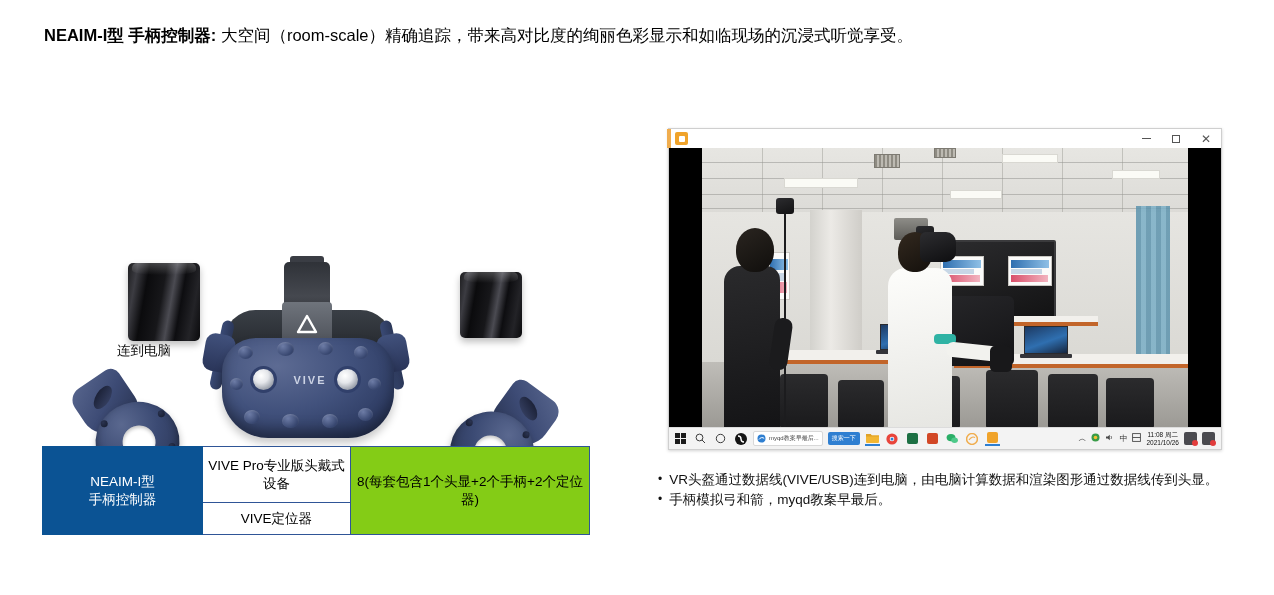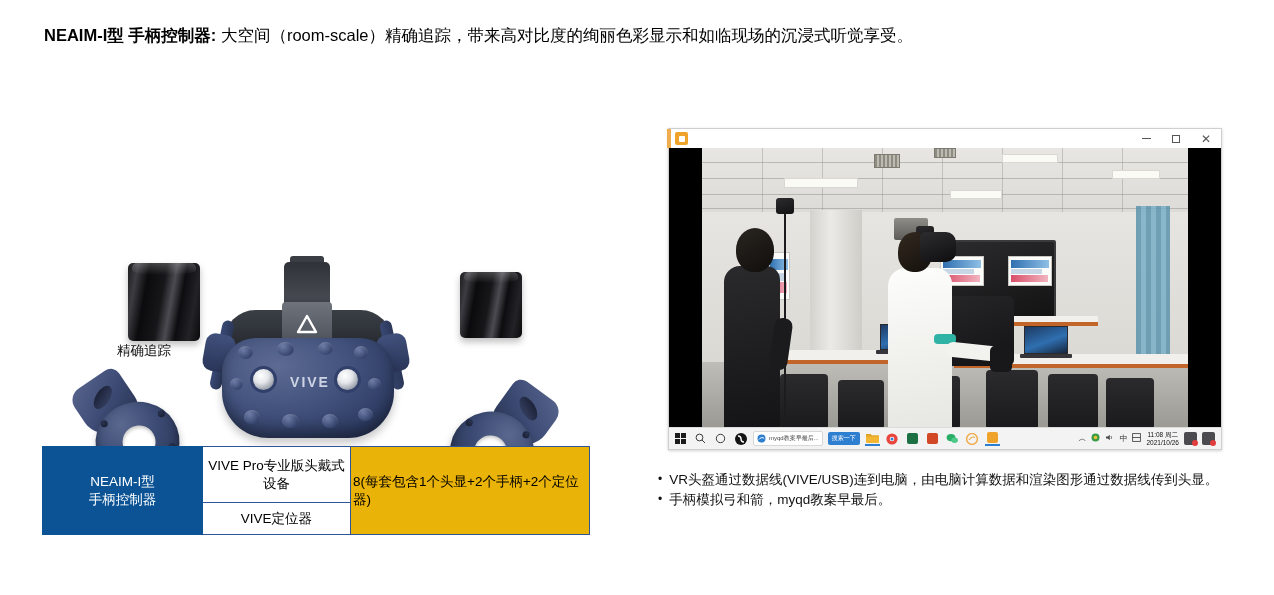--- a/index.html
+++ b/index.html
@@ -104,21 +104,21 @@
   }
   .hs-lens {
     position:absolute; width:27px; height:27px; border-radius:50%;
     background: radial-gradient(circle at 38% 32%, #ffffff 0%, #e4e6ea 38%, #9aa0ab 74%, #6e737d 100%);
     border:3px solid #31406b;
   }
   #hs-lens-l { left:28px; top:28px; }
   #hs-lens-r { left:112px; top:28px; }
   #hs-vive-text {
     position:absolute; left:60px; top:36px; width:56px;
-    text-align:center; color:#ccd3e4; font-size:14px; letter-spacing:2px;
+    text-align:center; color:#ccd3e4; font-size:11px; letter-spacing:2px;
     font-weight:bold;
   }
   .hs-arm {
     position:absolute; width:12px; height:70px;
     background:linear-gradient(90deg,#3a4a75,#2b3758);
     border-radius:6px;
   }
   #hs-arm-l { left:-2px; top:58px; transform:rotate(12deg); }
   #hs-arm-r { left:168px; top:58px; transform:rotate(-12deg); }
   .hs-pad {
@@ -183,22 +183,22 @@
     text-align: center;
     width: 160px;
     border-color: #0b5394;
   }
   #spec-table td.cell-item {
     background: #ffffff;
     text-align: center;
     width: 148px;
   }
   #spec-table td.cell-qty {
-    background: #eab308;
-    text-align: left;
+    background: #84cc16;
+    text-align: center;
   }
   #spec-table tr.row-a td.cell-item { height: 56px; }
   #spec-table tr.row-b td.cell-item { height: 32px; }
 
   
   #video-window {
     position: absolute;
     left: 668px; top: 128px;
     width: 554px; height: 322px;
     background: #ffffff;
@@ -500,21 +500,21 @@
     </div>
     <div class="ctrl-ring">
       <div class="ctrl-dot" style="left:8px;top:14px;"></div>
       <div class="ctrl-dot" style="left:66px;top:12px;"></div>
       <div class="ctrl-dot" style="left:4px;top:48px;"></div>
       <div class="ctrl-dot" style="left:72px;top:46px;"></div>
       <div class="ctrl-dot" style="left:36px;top:68px;"></div>
     </div>
   </div>
 
-  <div class="fig-label" id="label-basestation">精确追踪</div>
+  <div class="fig-label" id="label-basestation">连到电脑</div>
   <div class="fig-label" id="label-headset">VR头盔</div>
   <div class="fig-label" id="label-controller">手柄控制器</div>
 </div>
 
 <table id="spec-table">
   <tbody>
     <tr class="row-a">
       <td class="cell-name" rowspan="2">
         <div>NEAIM-I型</div>
         <div>手柄控制器</div>

